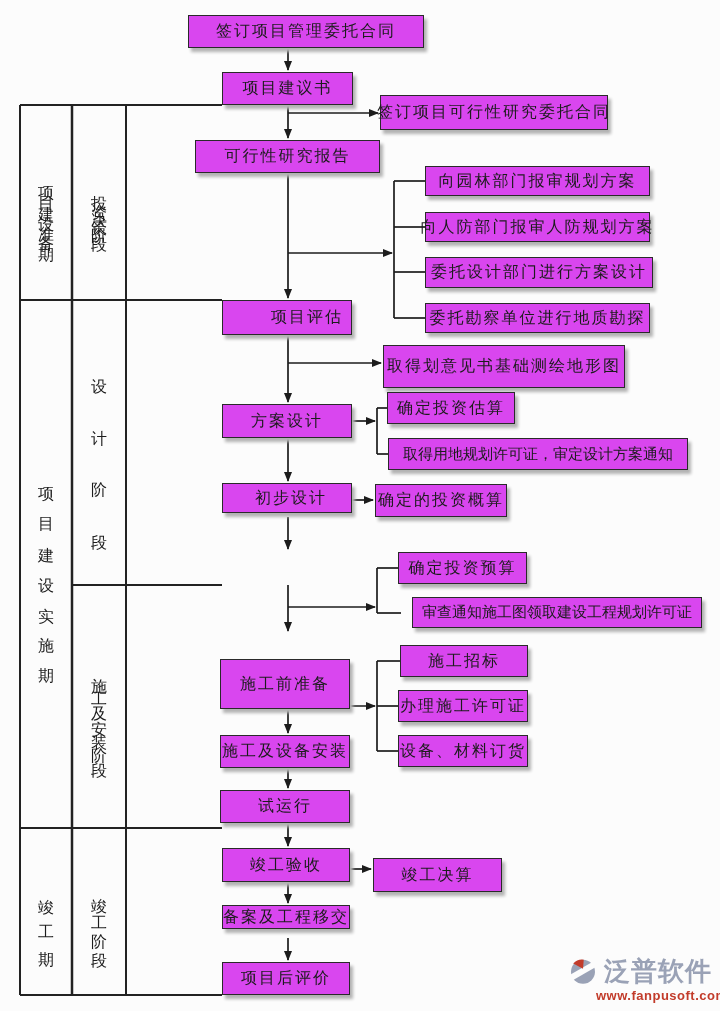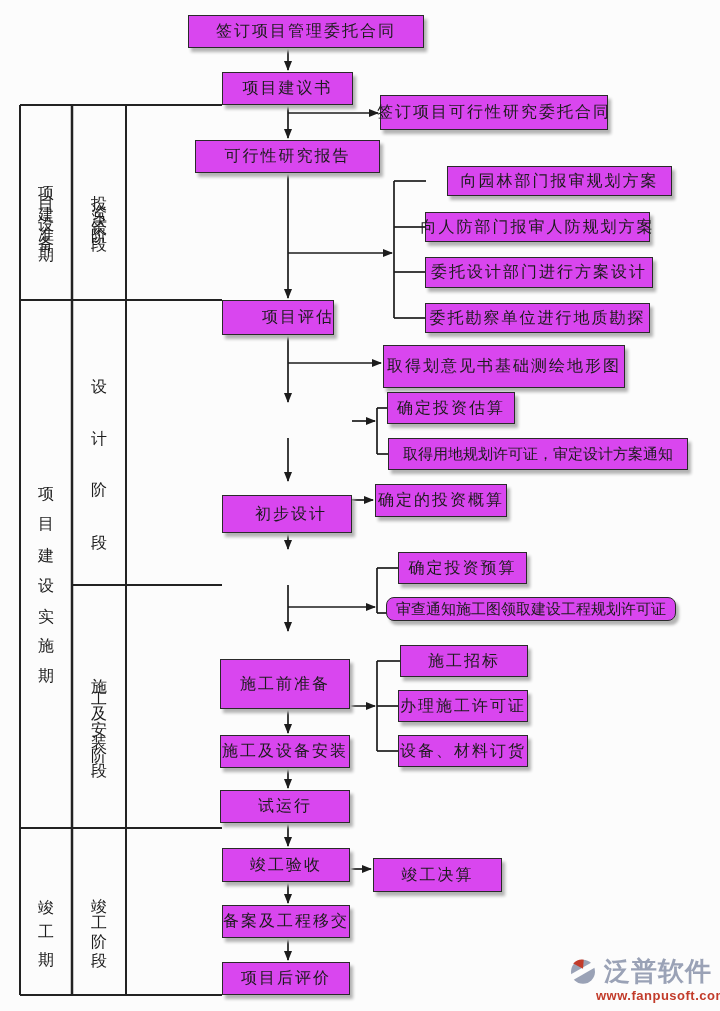--- a/index.html
+++ b/index.html
@@ -125,40 +125,41 @@
   <div class="cell" style="left:20px;top:828px;width:52px;height:167px;">
     <div class="vtext ls-p3">竣工期</div>
   </div>
   <div class="cell" style="left:72px;top:828px;width:54px;height:167px;">
     <div class="vtext ls-s3">竣工阶段</div>
   </div>
 
   <div class="box" style="left:188px;top:15px;width:236px;height:33px;">签订项目管理委托合同</div>
   <div class="box" style="left:222px;top:72px;width:131px;height:33px;">项目建议书</div>
   <div class="box" style="left:195px;top:140px;width:185px;height:33px;">可行性研究报告</div>
-  <div class="box" style="left:222px;top:300px;width:112px;height:35px;padding-left:40px;">项目评估</div>
-  <div class="box" style="left:222px;top:495px;width:130px;height:38px;padding-left:8px;">初步设计</div>
+  <div class="box" style="left:222px;top:300px;width:130px;height:35px;padding-left:40px;">项目评估</div>
+  <div class="box" style="left:222px;top:404px;width:130px;height:34px;">方案设计</div>
+  <div class="box" style="left:222px;top:483px;width:130px;height:30px;padding-left:8px;">初步设计</div>
   <div class="box" style="left:220px;top:659px;width:130px;height:50px;">施工前准备</div>
   <div class="box" style="left:220px;top:735px;width:130px;height:33px;">施工及设备安装</div>
   <div class="box" style="left:220px;top:790px;width:130px;height:33px;">试运行</div>
   <div class="box" style="left:222px;top:848px;width:128px;height:34px;">竣工验收</div>
-  <div class="box" style="left:222px;top:905px;width:128px;height:33px;">备案及工程移交</div>
+  <div class="box" style="left:222px;top:905px;width:128px;height:24px;">备案及工程移交</div>
   <div class="box" style="left:222px;top:962px;width:128px;height:33px;">项目后评价</div>
 
   <div class="box" style="left:380px;top:95px;width:228px;height:35px;">签订项目可行性研究委托合同</div>
-  <div class="box" style="left:447px;top:166px;width:225px;height:30px;">向园林部门报审规划方案</div>
+  <div class="box" style="left:425px;top:166px;width:225px;height:30px;">向园林部门报审规划方案</div>
   <div class="box" style="left:425px;top:212px;width:225px;height:30px;">向人防部门报审人防规划方案</div>
   <div class="box" style="left:425px;top:257px;width:228px;height:31px;">委托设计部门进行方案设计</div>
   <div class="box" style="left:425px;top:303px;width:225px;height:30px;">委托勘察单位进行地质勘探</div>
   <div class="box" style="left:383px;top:345px;width:242px;height:43px;">取得划意见书基础测绘地形图</div>
   <div class="box" style="left:387px;top:392px;width:128px;height:32px;">确定投资估算</div>
   <div class="box sm" style="left:388px;top:438px;width:300px;height:32px;">取得用地规划许可证，审定设计方案通知</div>
   <div class="box" style="left:375px;top:484px;width:132px;height:33px;">确定的投资概算</div>
   <div class="box" style="left:398px;top:552px;width:129px;height:32px;">确定投资预算</div>
-  <div class="box sm" style="left:386px;top:597px;width:290px;height:24px;border-radius:8px;">审查通知施工图领取建设工程规划许可证</div>
+  <div class="box sm" style="left:412px;top:597px;width:290px;height:31px;">审查通知施工图领取建设工程规划许可证</div>
   <div class="box" style="left:400px;top:645px;width:128px;height:32px;">施工招标</div>
   <div class="box" style="left:398px;top:690px;width:130px;height:32px;">办理施工许可证</div>
   <div class="box" style="left:398px;top:735px;width:130px;height:32px;">设备、材料订货</div>
   <div class="box" style="left:373px;top:858px;width:129px;height:34px;">竣工决算</div>
 
   <div id="watermark">
     <div class="row1">
       <svg width="30" height="32" viewBox="0 0 40 40">
         <circle cx="20" cy="21" r="16" fill="#9aa2b6"></circle>
         <rect x="-8" y="16" width="56" height="8" fill="#fcfcfc" transform="rotate(-30 20 21)"></rect>

